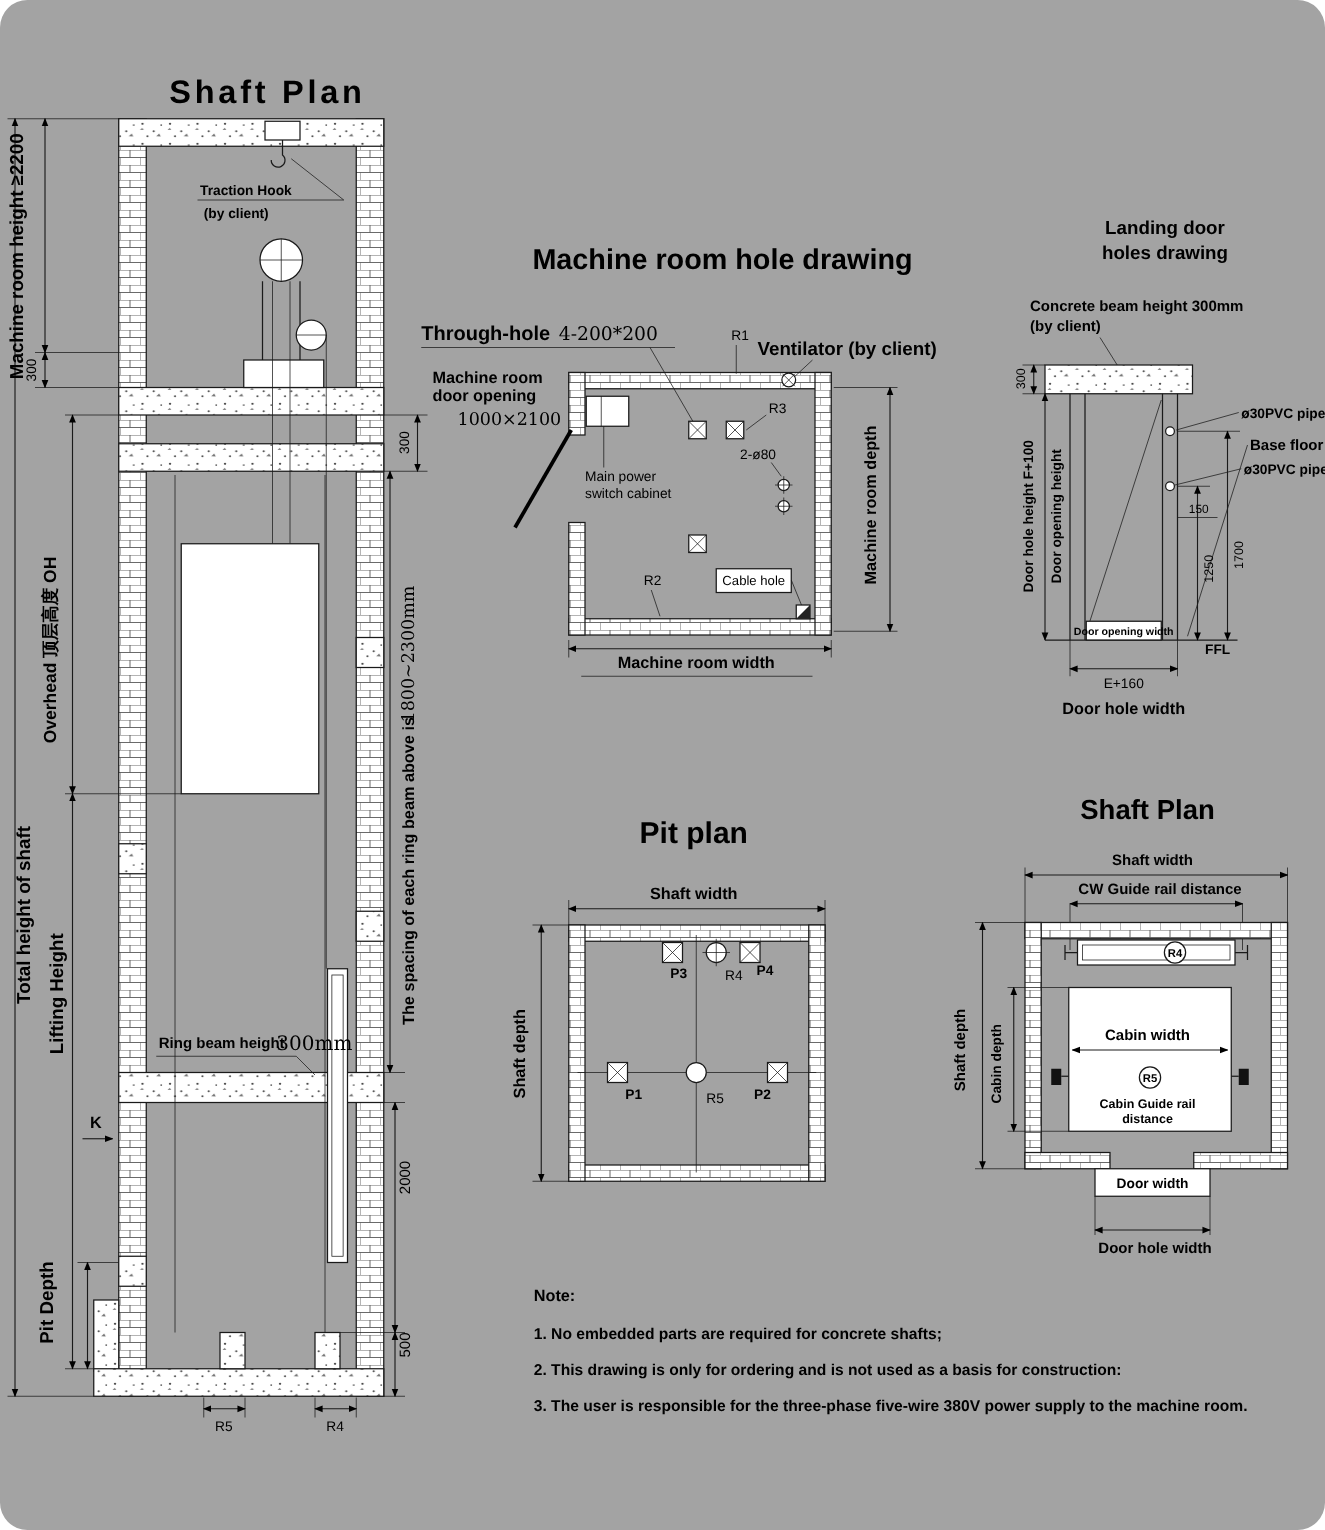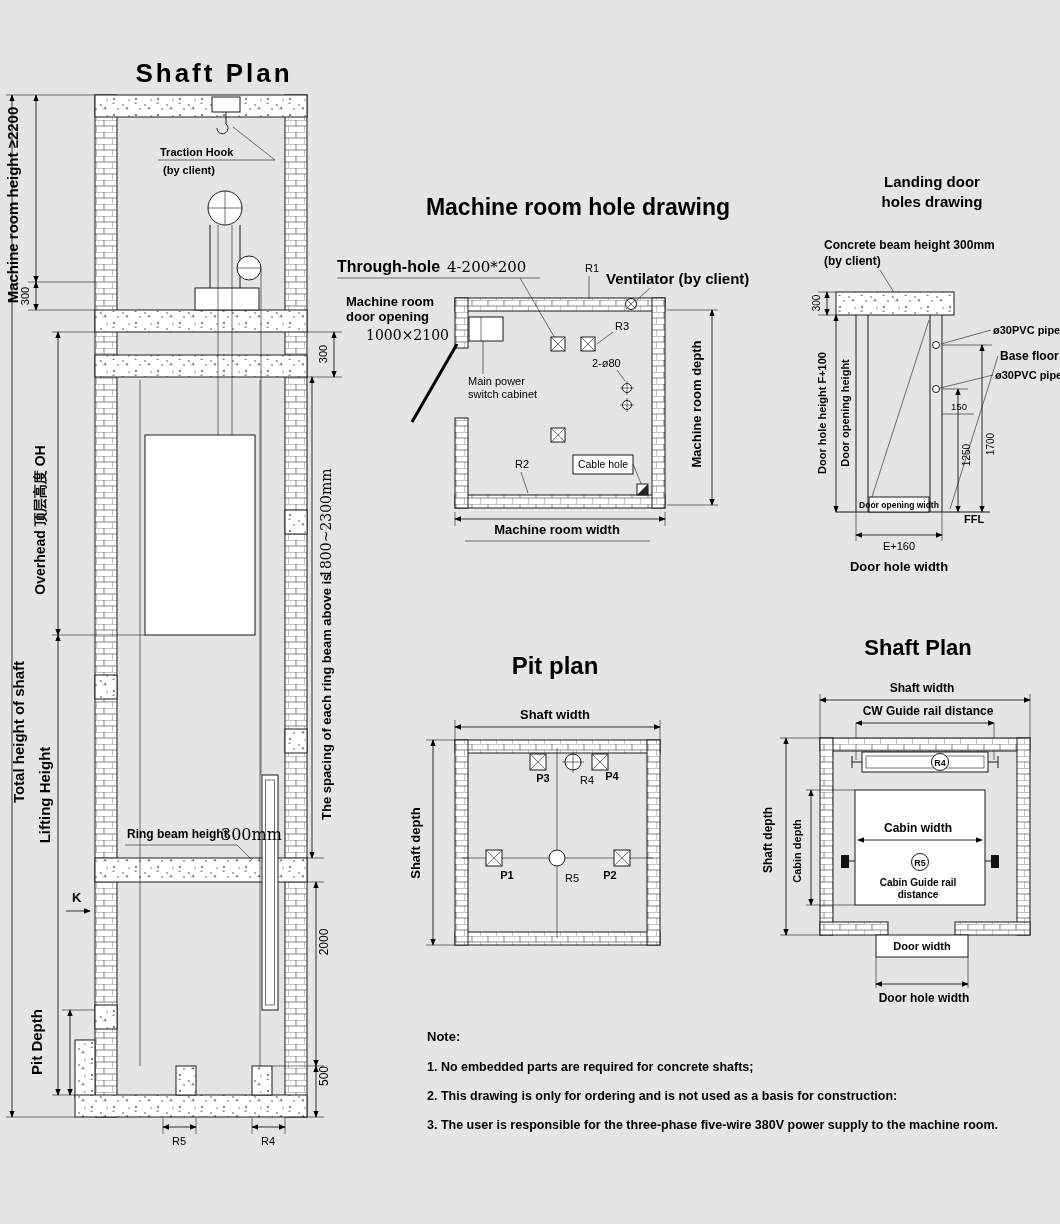--- a/index.html
+++ b/index.html
@@ -1,17 +1,17 @@
 <!DOCTYPE html>
 <html><head>
 <meta charset="utf-8">
 <style>
   html,body{margin:0;padding:0;background:#fff;}
-  .canvas{width:1060px;height:1224px;background:#e5e5e5;position:relative;overflow:hidden;
-          font-family:"Liberation Sans",sans-serif;}
+  .canvas{width:1060px;height:1224px;background:#a3a3a3;position:relative;overflow:hidden;
+          font-family:"Liberation Sans",sans-serif;border-radius:22px;}
   svg text{fill:#000;font-family:"Liberation Sans",sans-serif;}
   svg .b{font-weight:bold;}
   svg .ser{font-family:"DejaVu Serif",serif;}
   svg .ln{stroke:#1a1a1a;stroke-width:1;fill:none;}
   svg .thin{stroke:#1a1a1a;stroke-width:0.6;fill:none;}
   svg .dim{stroke:#1a1a1a;stroke-width:0.9;fill:none;}
   svg .wall{fill:url(#brick);stroke:#1a1a1a;stroke-width:1;}
   svg .conc{fill:url(#concrete);stroke:#1a1a1a;stroke-width:1;}
   svg .box{fill:#fff;stroke:#1a1a1a;stroke-width:1;}
 </style>

